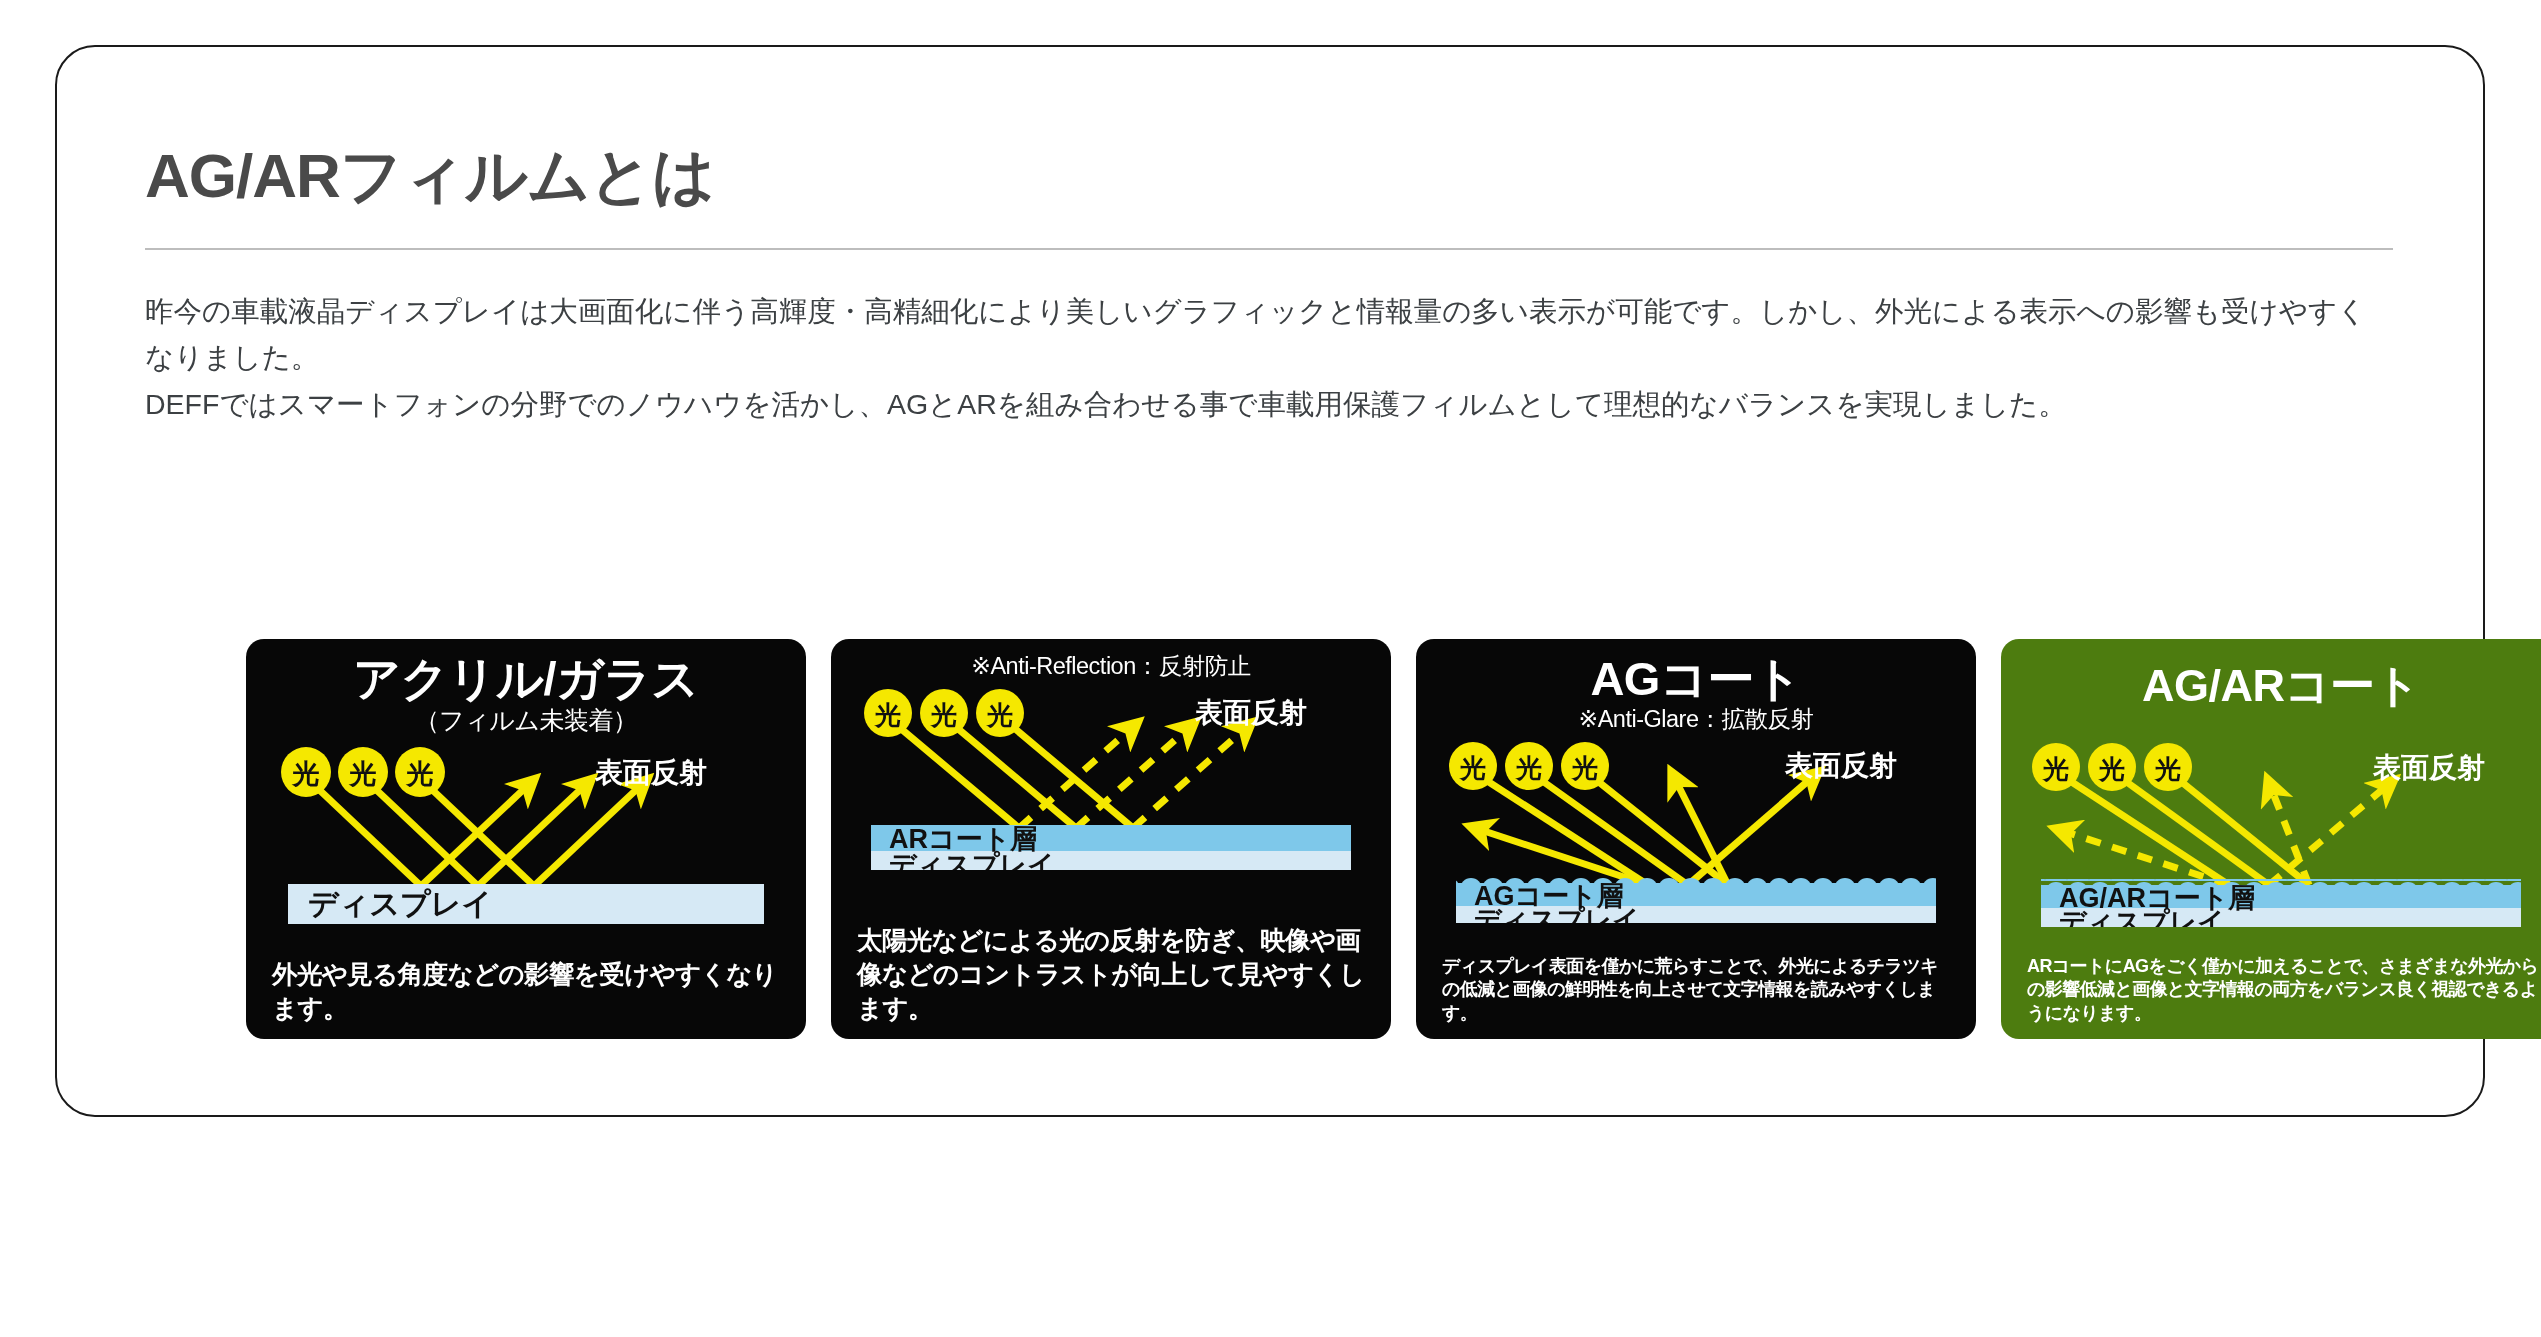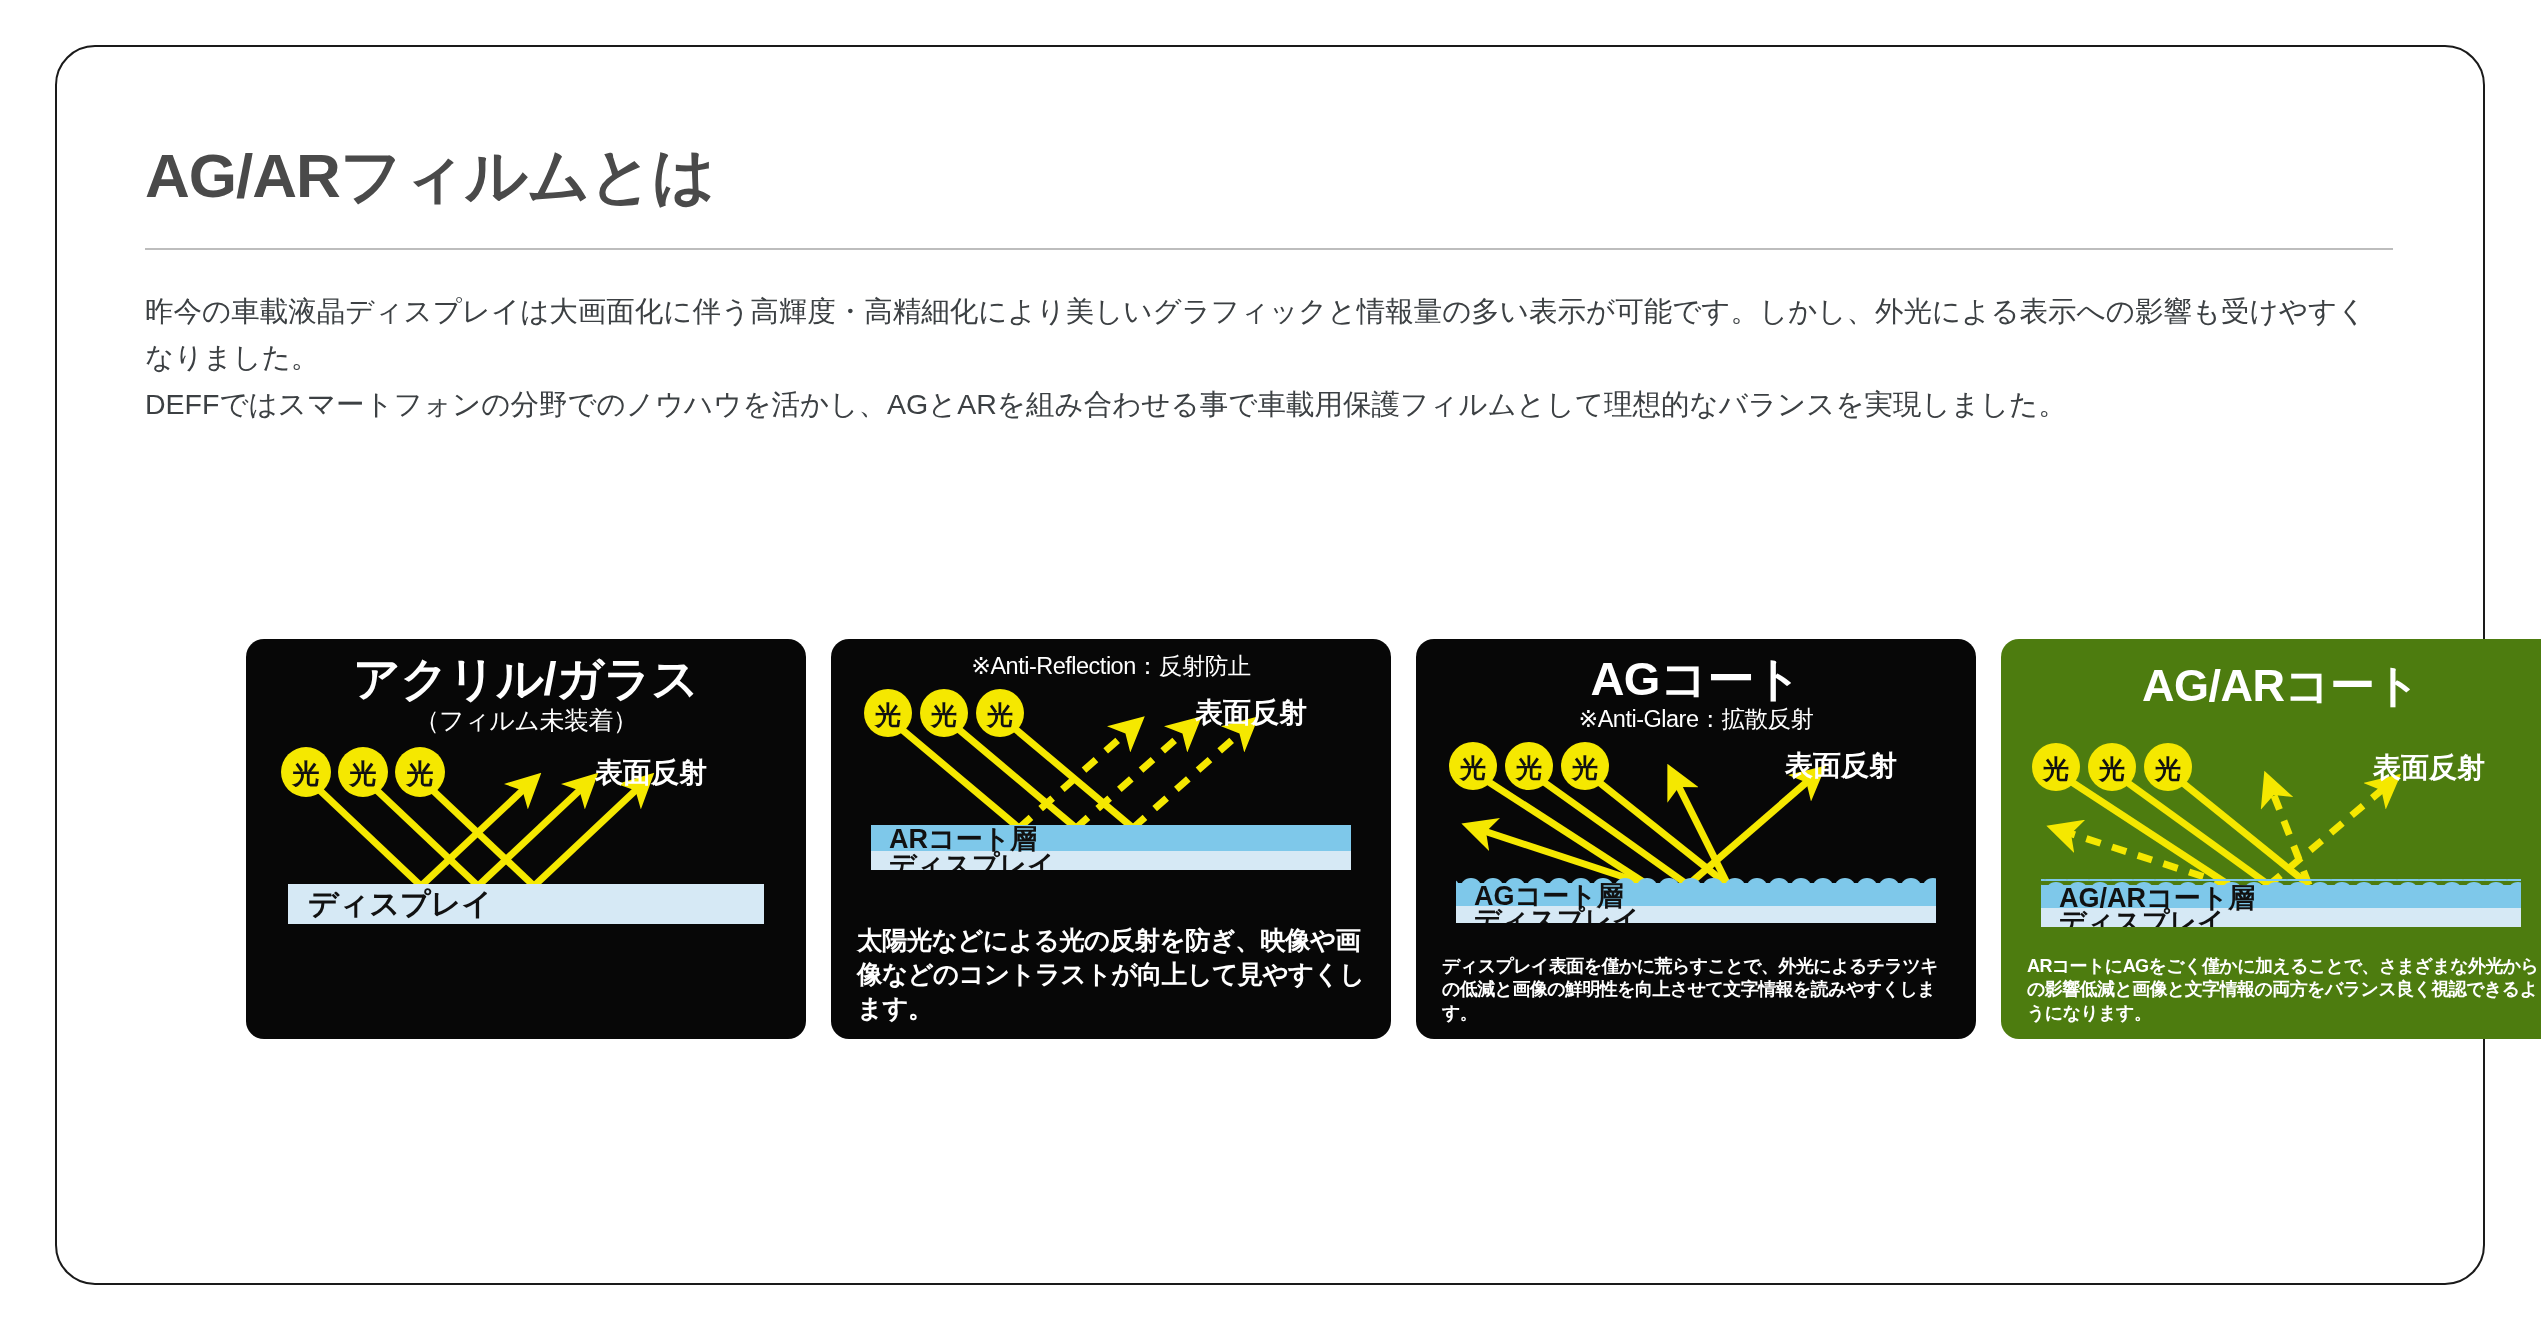--- a/index.html
+++ b/index.html
@@ -12,21 +12,21 @@
     height: 1337px;
     font-family: "Liberation Sans", "DejaVu Sans", sans-serif;
     overflow: hidden;
   }
 
   .page-frame {
     position: absolute;
     left: 55px;
     top: 45px;
     width: 2430px;
-    height: 1240px;
+    height: 1072px;
     border: 2px solid #1a1a1a;
     border-radius: 40px;
     background: #ffffff;
     box-sizing: border-box;
   }
 
   .content {
     position: absolute;
     left: 88px;
     top: 95px;
@@ -169,20 +169,21 @@
             <text x="117" y="49" text-anchor="middle" font-size="27" font-weight="bold" fill="#111111" font-family="'Liberation Sans', sans-serif">光</text>
             <text x="174" y="49" text-anchor="middle" font-size="27" font-weight="bold" fill="#111111" font-family="'Liberation Sans', sans-serif">光</text>
           </g>
           <text x="405" y="48" text-anchor="middle" font-size="28" font-weight="bold" fill="#ffffff" font-family="'Liberation Sans', sans-serif">表面反射</text>
 
           <rect x="42" y="150" width="476" height="40" fill="#d6e9f5"></rect>
           <text x="62" y="180" font-size="30" font-weight="bold" fill="#111111" font-family="'Liberation Sans', sans-serif">ディスプレイ</text>
         </svg>
 
       </div>
+      <div class="card-caption">外光や見る角度などの影響を受けやすくなります。</div>
     </div>
 
     <div class="card dark">
       <div class="card-head">
         <div class="card-sub small">※Anti-Reflection：反射防止</div>
       </div>
       <div class="diagram">
         <svg width="560" height="190" viewBox="0 0 560 190">
           <defs>
             <marker id="ah2" markerWidth="5" markerHeight="5" refX="1.6" refY="2.5" orient="auto">

